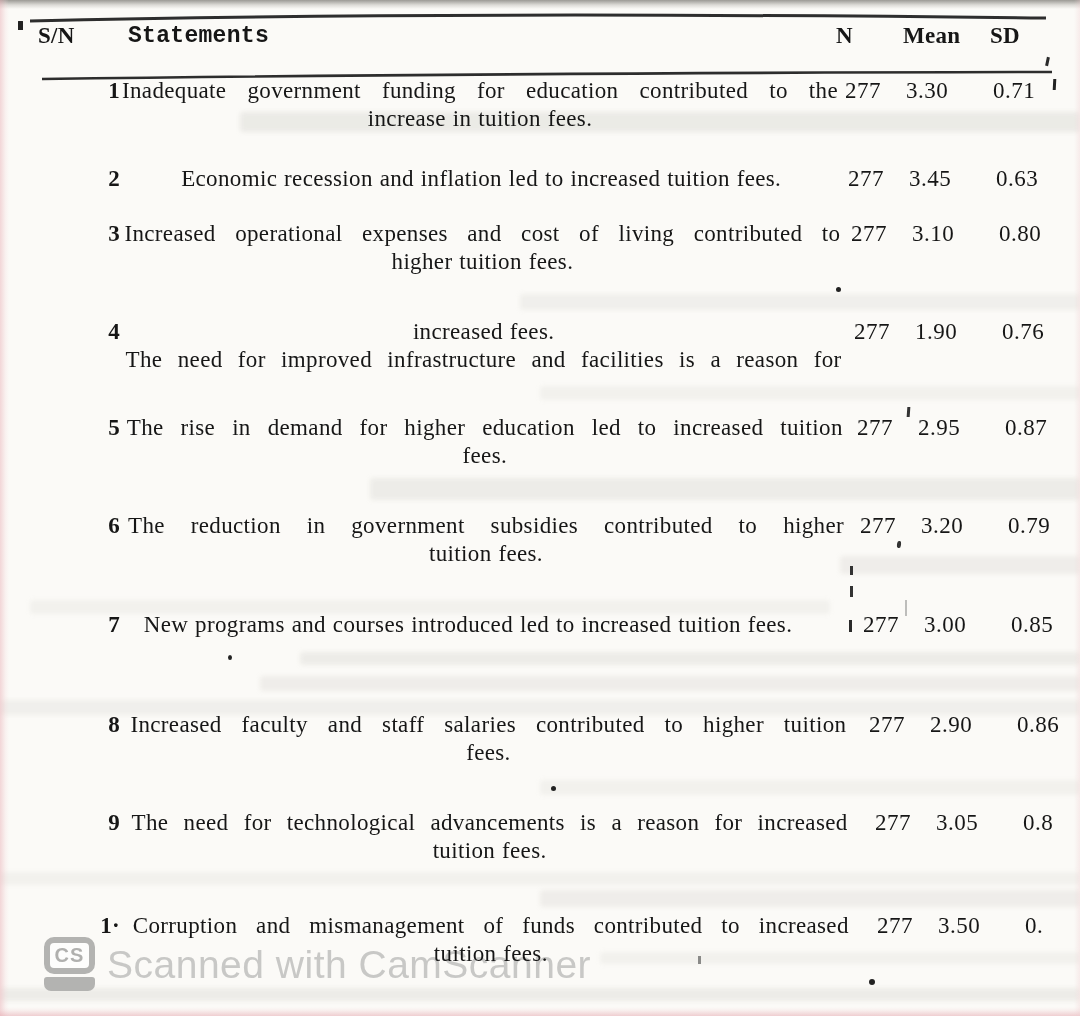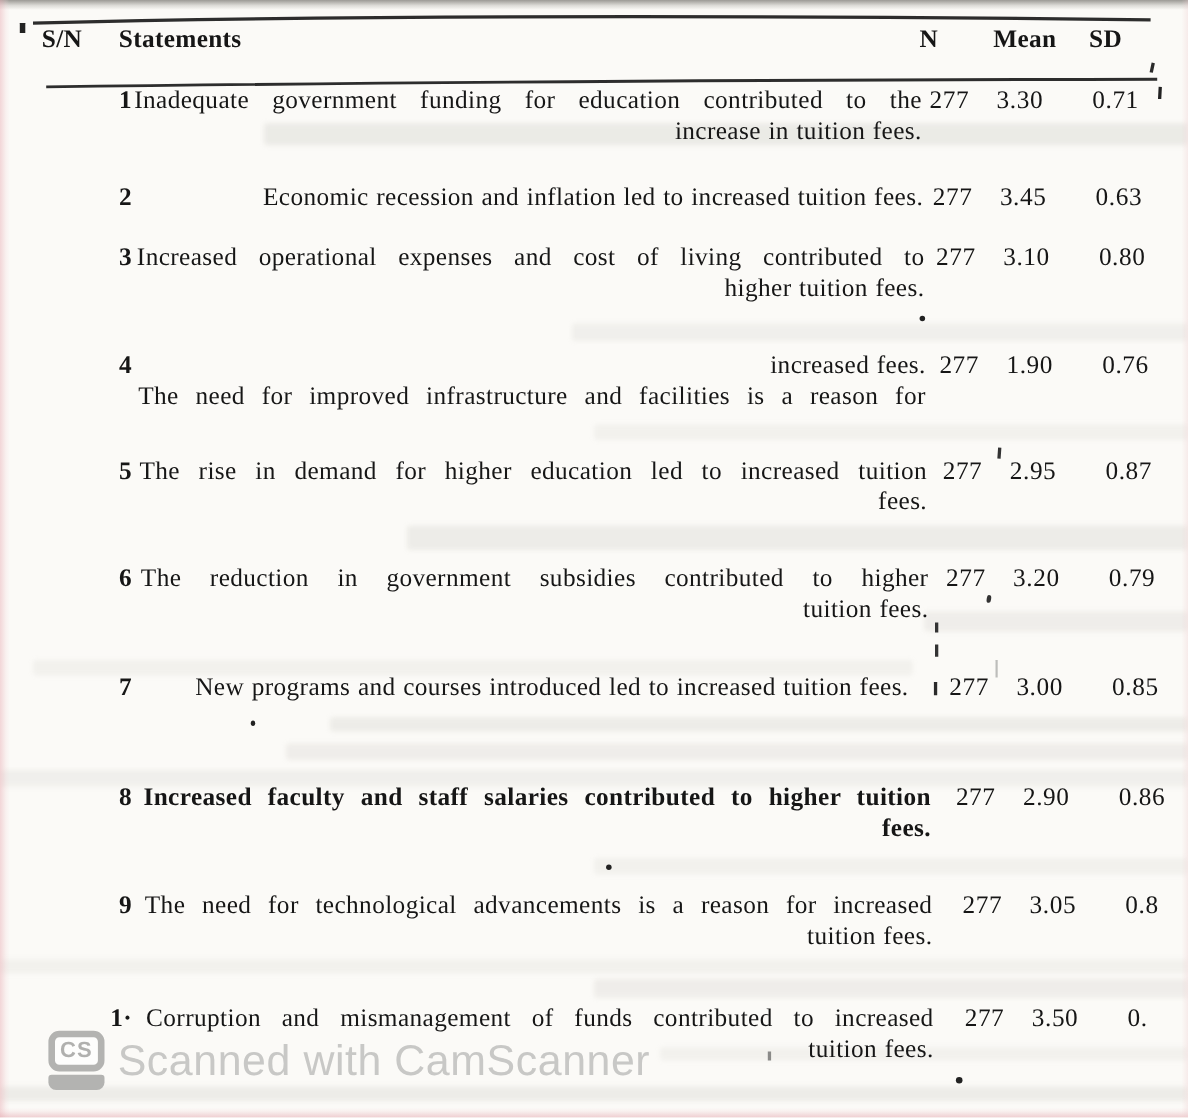--- a/index.html
+++ b/index.html
@@ -27,30 +27,30 @@
 
   
   .mark{position:absolute;z-index:3;background:#222;pointer-events:none;}
 
   
   #rules{position:absolute;left:0;top:0;z-index:2;pointer-events:none;}
 
   
   .thead span{position:absolute;top:23px;font-weight:700;font-size:23px;letter-spacing:.3px;z-index:2;}
   .h-sn{left:38px;}
-  .h-st{left:108px;}
+  .h-st{left:128px;font-family:Liberation Mono, monospace;}
   .h-n{left:836px;}
   .h-mean{left:903px;text-align:right;}
   .h-sd{left:990px;}
 
   
   .row{position:absolute;left:0;width:1080px;z-index:2;line-height:27.7px;font-size:23px;}
   .sn{position:absolute;left:94px;top:0;width:26px;text-align:right;font-weight:700;letter-spacing:.3px;}
   .stmt{width:716px;letter-spacing:.35px;word-spacing:.8px;}
-  .stmt .line{display:block;text-align:right;}
+  .stmt .line{display:block;text-align:center;}
   .stmt .line.j{text-align:justify;text-align-last:justify;}
   .stats{position:absolute;left:0;top:0;width:1080px;height:28px;letter-spacing:.5px;}
   .stats span{position:absolute;top:0;white-space:nowrap;}
   .n-val{left:845px;}
   .mean-val{left:906px;}
   .sd-val{left:993px;}
 
   
   #watermark{position:absolute;z-index:1;pointer-events:none;}
   .cs-badge{position:absolute;left:44px;top:937px;width:51px;height:37px;
@@ -178,21 +178,21 @@
         </div>
       <div class="stats" style="transform: translateX(18px);">
         <span class="n-val">277</span>
         <span class="mean-val">3.00</span>
         <span class="sd-val">0.85</span>
       </div>
     </div>
 
     <div class="row" style="top: 711px;">
       <span class="sn">8</span>
-      <div class="stmt" style="margin-left: 130.4px; font-weight: bold;">
+      <div class="stmt" style="margin-left: 130.4px;">
           <div class="line j">Increased faculty and staff salaries contributed to higher tuition</div>
           <div class="line">fees.</div>
         </div>
       <div class="stats" style="transform: translateX(24px);">
         <span class="n-val">277</span>
         <span class="mean-val">2.90</span>
         <span class="sd-val">0.86</span>
       </div>
     </div>
 

